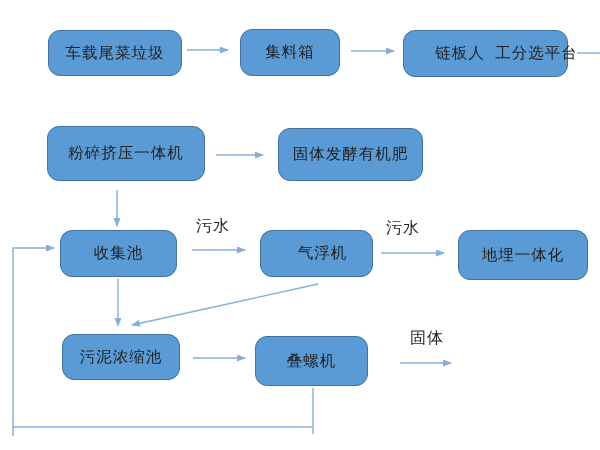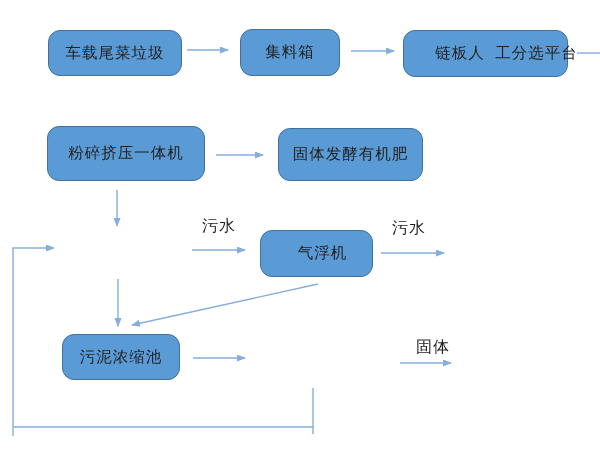--- a/index.html
+++ b/index.html
@@ -40,25 +40,25 @@
   .n6{left:60px;  top:230px; width:117px; height:47px;}
   .n7{left:260px; top:230px; width:113px; height:47px;padding-left:12px;}
   .n8{left:458px; top:230px; width:130px; height:50px;}
   .n9{left:62px;  top:334px; width:118px; height:46px;text-align:right;}
   .n10{left:255px;top:336px; width:113px; height:50px;}
   .n11{left:458px;top:335px; width:132px; height:50px;}
   .edge-label{
     position:absolute;
     color:var(--text);
     font-size:16px;letter-spacing:1px;
-    text-align:center;white-space:pre;
+    white-space:pre;
   }
   .l1{left:196px;top:216px;width:46px;}
   .l2{left:386px;top:218px;width:46px;}
-  .l3{left:410px;top:337px;width:46px;}
+  .l3{left:410px;top:328px;width:46px;}
   .l4{left:116px;top:406px;width:70px;}
 </style>
 </head>
 <body>
 
 <div class="canvas">
 
   <svg class="connectors" viewBox="0 0 600 450" xmlns="http://www.w3.org/2000/svg">
     <defs>
       <marker id="arw" markerWidth="9" markerHeight="8" refX="8" refY="3.5" orient="auto" markerUnits="userSpaceOnUse">
@@ -85,20 +85,23 @@
 
     <line x1="313" y1="388" x2="313" y2="434"></line>
     <line x1="13" y1="427" x2="313" y2="427"></line>
   </svg>
 
   <div class="node n1">车载尾菜垃圾</div>
   <div class="node n2">集料箱</div>
   <div class="node n3">链板人 工分选平台</div>
   <div class="node n4">粉碎挤压一体机</div>
   <div class="node n5">固体发酵有机肥</div>
+  <div class="node n6">收集池</div>
   <div class="node n7">气浮机</div>
+  <div class="node n8">地埋一体化</div>
   <div class="node n9">污泥浓缩池</div>
+  <div class="node n10">叠螺机</div>
 
   <div class="edge-label l1">污水</div>
   <div class="edge-label l2">污水</div>
   <div class="edge-label l3">固体</div>
 
 </div>
 
 </body></html>

